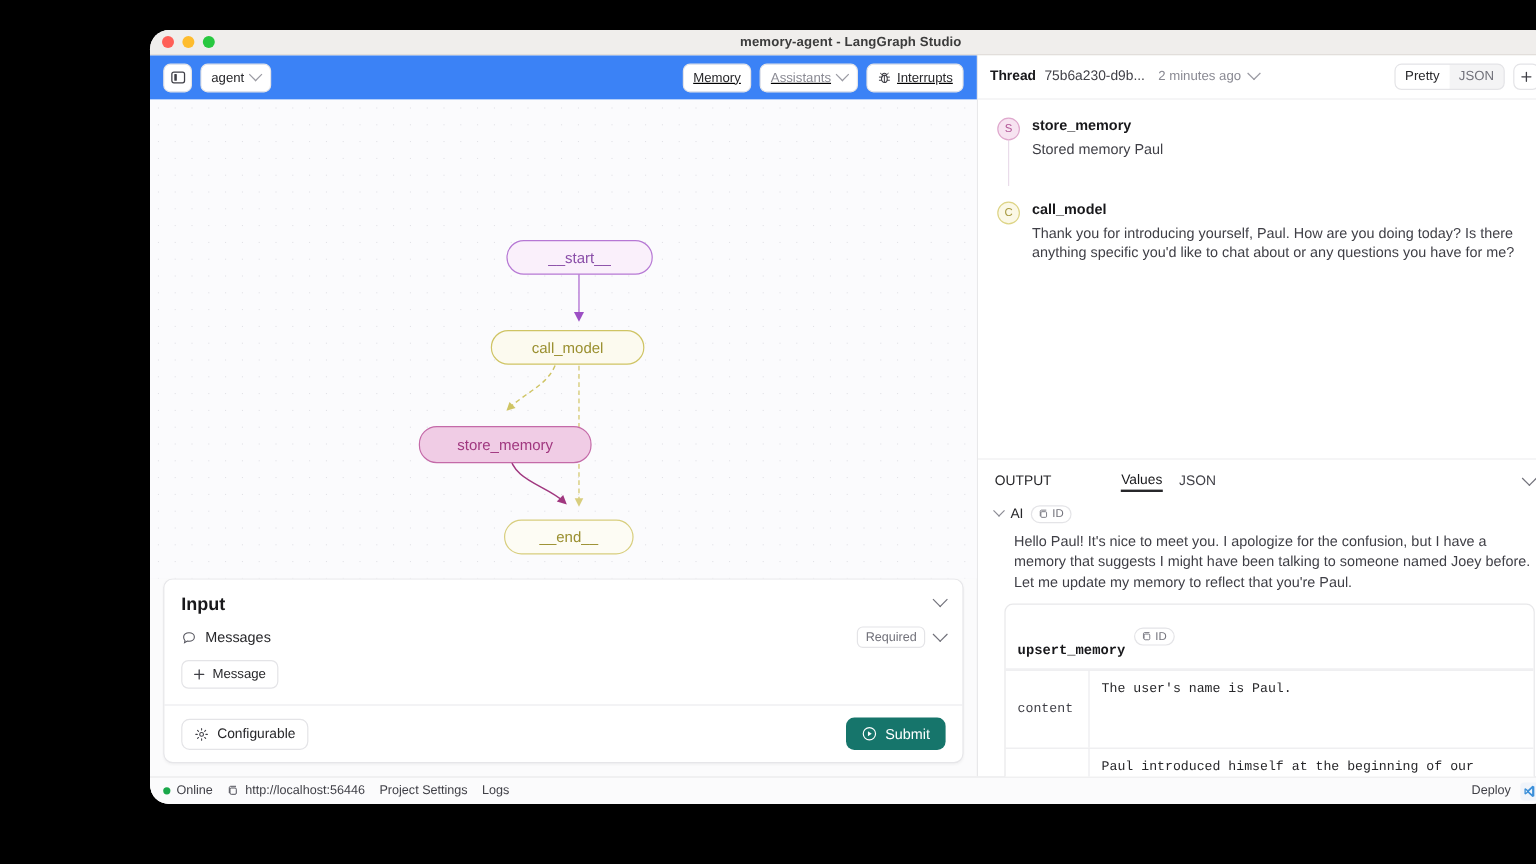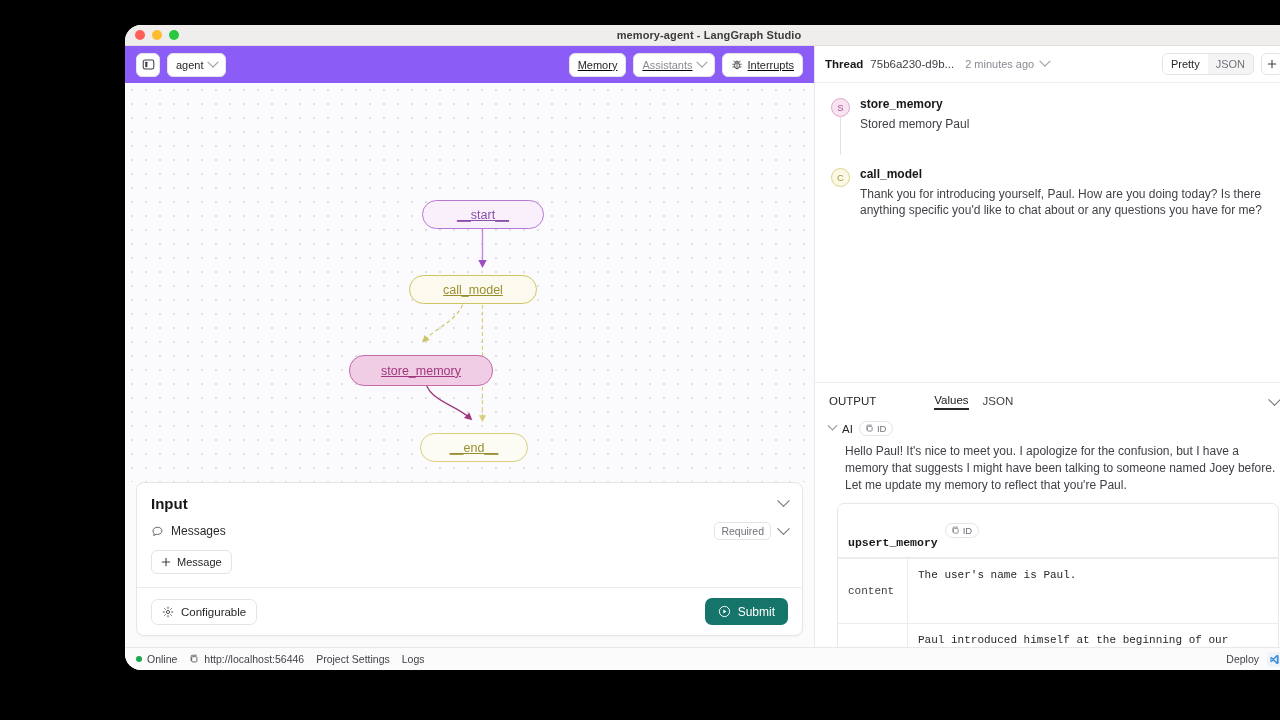--- a/index.html
+++ b/index.html
@@ -47,21 +47,21 @@
     width: 690px; flex: 0 0 690px;
     display: flex; flex-direction: column;
     background: #fbfbfc;
     border-right: 1px solid #e8e8ea;
     min-height: 0;
   }
   .left-toolbar {
     height: 37px; flex: 0 0 37px;
     display: flex; align-items: center;
     padding: 0 11px;
-    background: #8b5cf6;
+    background: #3b82f6;
   }
   .tb-left { display: flex; align-items: center; gap: 7px; }
   .tb-right { margin-left: auto; display: flex; align-items: center; gap: 7px; text-decoration: underline; }
   .btn {
     height: 24px;
     border: 1px solid #e4e4e7;
     border-radius: 6px;
     background: #ffffff;
     font-size: 11px;
     color: #27272a;
@@ -92,21 +92,20 @@
   }
   .graph-svg { position: absolute; left: 0; top: 0; width: 100%; height: 100%; }
   .node {
     position: absolute;
     height: 29px;
     border-radius: 15px;
     display: flex; align-items: center; justify-content: center;
     font-size: 12.5px;
     white-space: nowrap;
     cursor: pointer;
-    text-decoration: underline;
   }
   .node.start {
     left: 297px; top: 117px; width: 122px;
     background: #faf0fb; border: 1.2px solid #b678d4; color: #8a4ea8;
   }
   .node.call {
     left: 284px; top: 192px; width: 128px;
     background: #fcfaef; border: 1.2px solid #cfc464; color: #9a8f2f;
   }
   .node.store {

